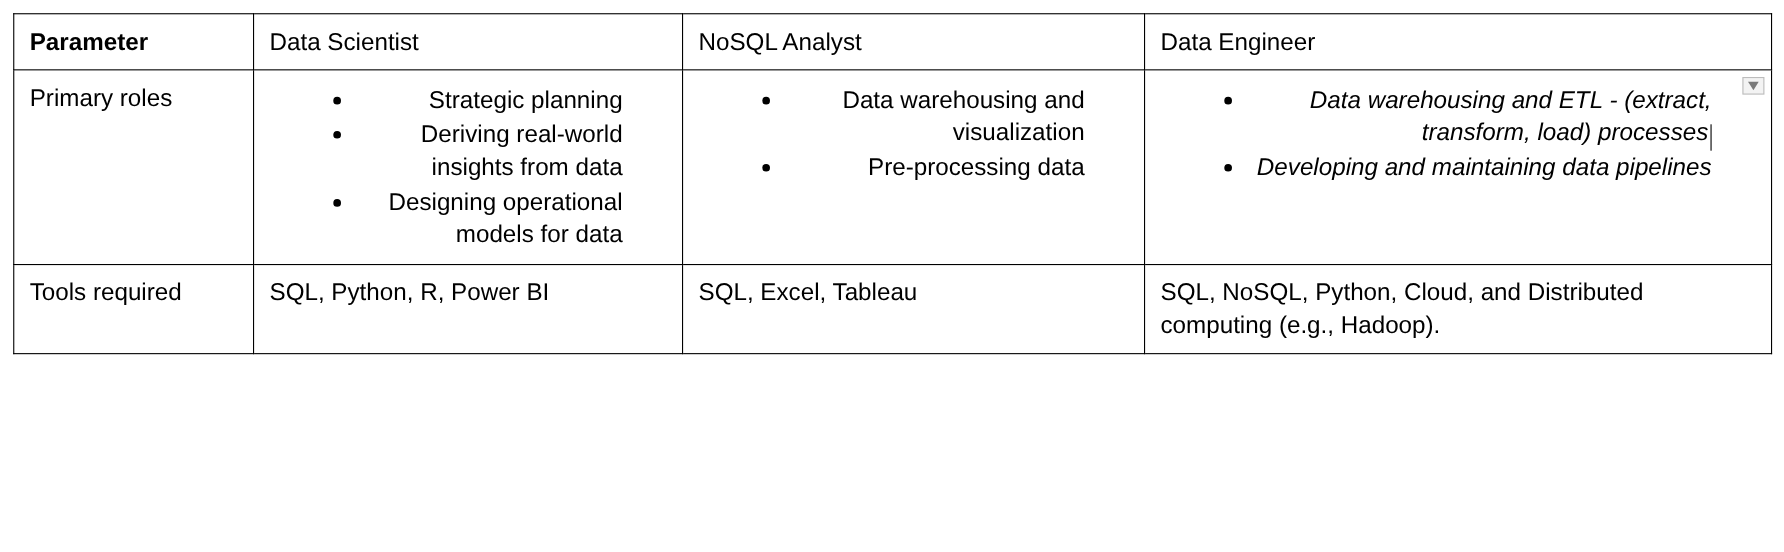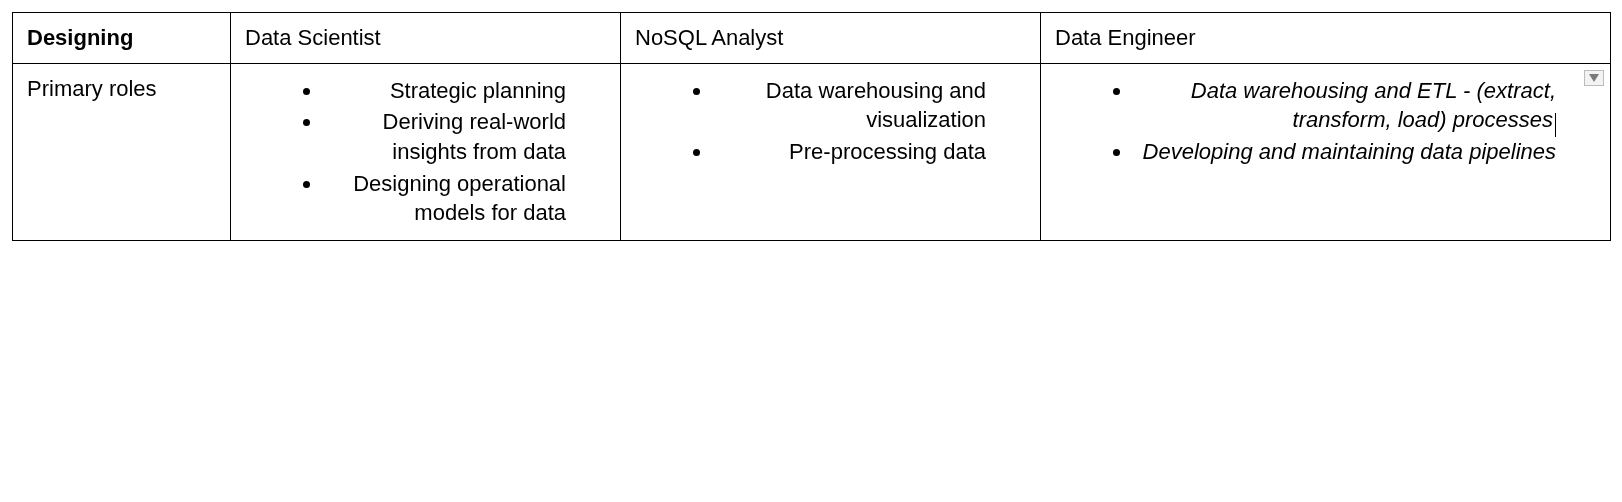--- a/index.html
+++ b/index.html
@@ -76,21 +76,21 @@
 <table>
   <colgroup>
     <col class="c0">
       <col class="c1">
       <col class="c2">
       <col class="c3">
   </colgroup>
 
   <tbody>
       <tr>
-    <td class="header">Designing</td>
+    <td class="header">Parameter</td>
     <td>Data Scientist</td>
     <td>NoSQL Analyst</td>
     <td>Data Engineer</td>
   </tr>
 
   <tr>
     <td>Primary roles</td>
 
     <td>
       <ul class="bullets">
@@ -115,15 +115,21 @@
       </span>
       <ul class="bullets">
         <li>
           <span>Data warehousing and ETL - (extract, transform, load) processes</span><span class="caret"></span>
         </li>
         <li>Developing and maintaining data pipelines</li>
       </ul>
     </td>
   </tr>
 
+  <tr>
+    <td>Tools required</td>
+    <td>SQL, Python, R, Power BI</td>
+    <td>SQL, Excel, Tableau</td>
+    <td>SQL, NoSQL, Python, Cloud, and Distributed computing (e.g., Hadoop).</td>
+  </tr>
 
 </tbody>
   </table>
 
 </body></html>

